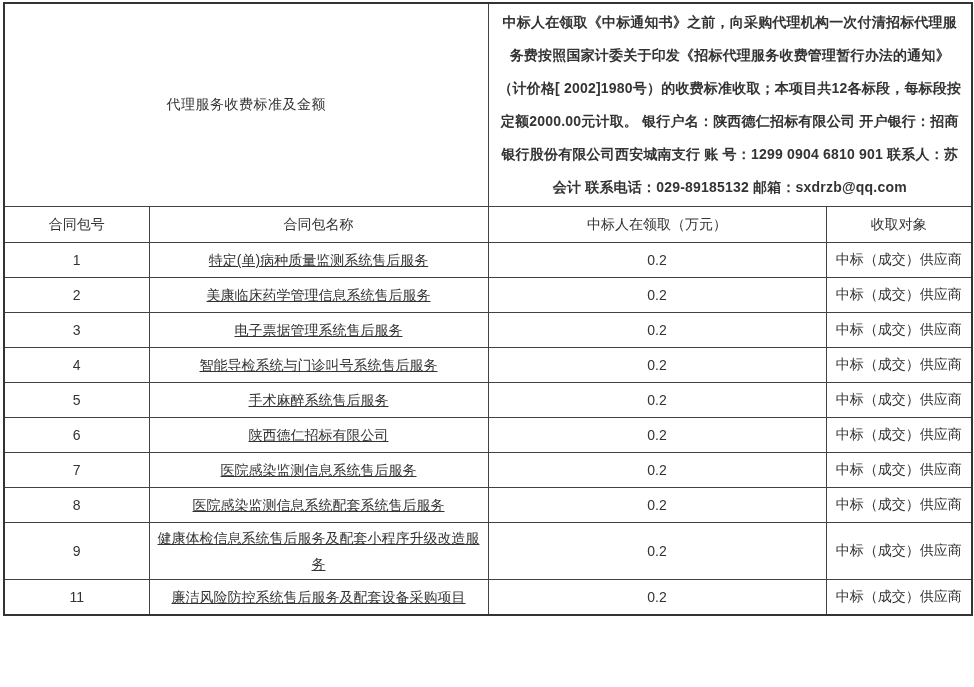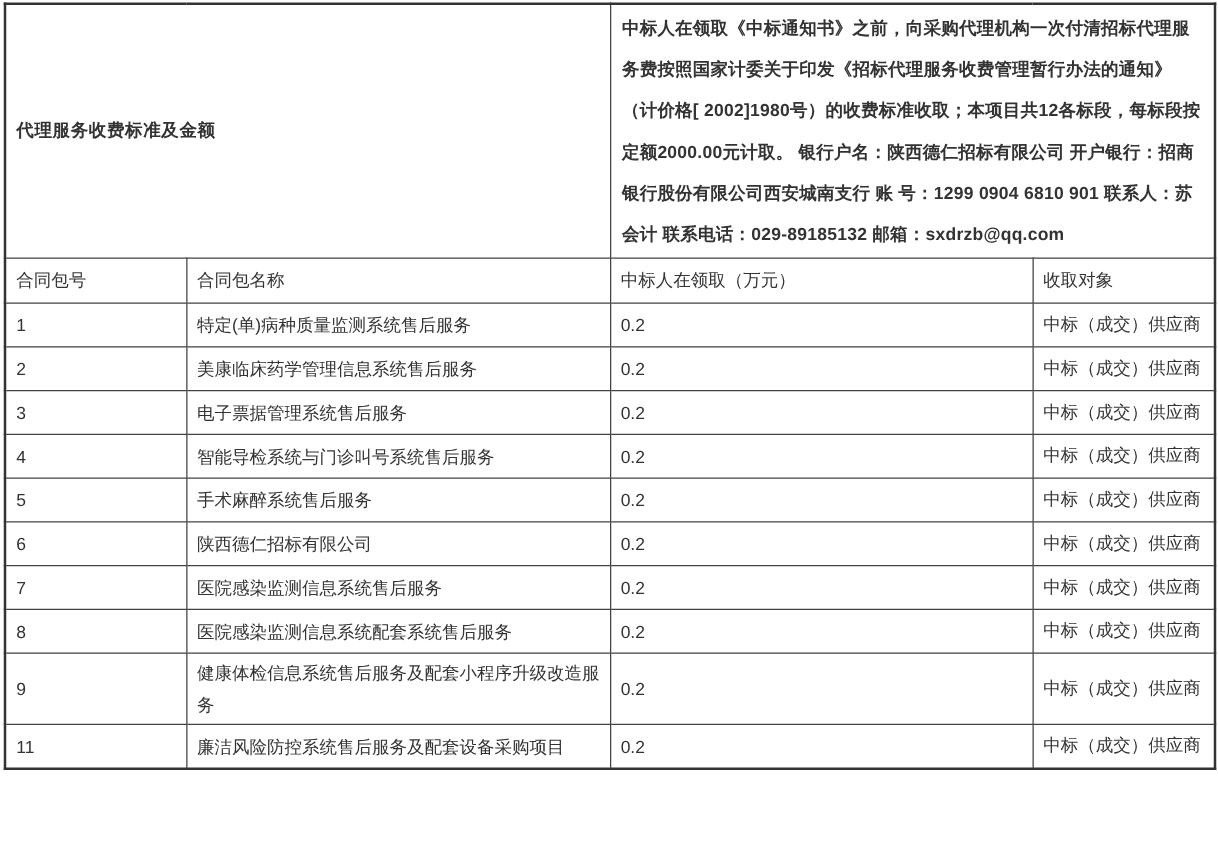--- a/index.html
+++ b/index.html
@@ -14,52 +14,53 @@
   .fee-table {
     border-collapse: collapse;
     table-layout: fixed;
     width: 968px;
     margin: 2px 0 0 3px;
     color: #333333;
     border: 2px solid #333333;
   }
   .fee-table td {
     border: 1px solid #424242;
-    text-align: left;
+    text-align: center;
     vertical-align: middle;
     font-size: 14px;
     padding: 2px 8px;
     overflow: hidden;
     word-break: break-all;
   }
   .top-row {
     height: 200px;
   }
   .label-cell {
-    font-weight: bold;
+    font-weight: normal;
     font-size: 14px;
     letter-spacing: 0.5px;
   }
   .desc-cell {
     font-weight: bold;
     font-size: 15px;
     line-height: 33px;
     text-align: center;
     padding: 2px 9px !important;
     letter-spacing: 0.2px;
   }
   .header-row td {
     height: 31px;
     margin-top: 28px;
   }
   .data-row td {
     height: 30px;
   }
   .c-name {
     line-height: 26px;
+    text-decoration: underline;
   }
 </style>
 </head>
 <body>
 
 <table class="fee-table">
   <colgroup>
     <col style="width:145px">
     <col style="width:339px">
     <col style="width:338px">

